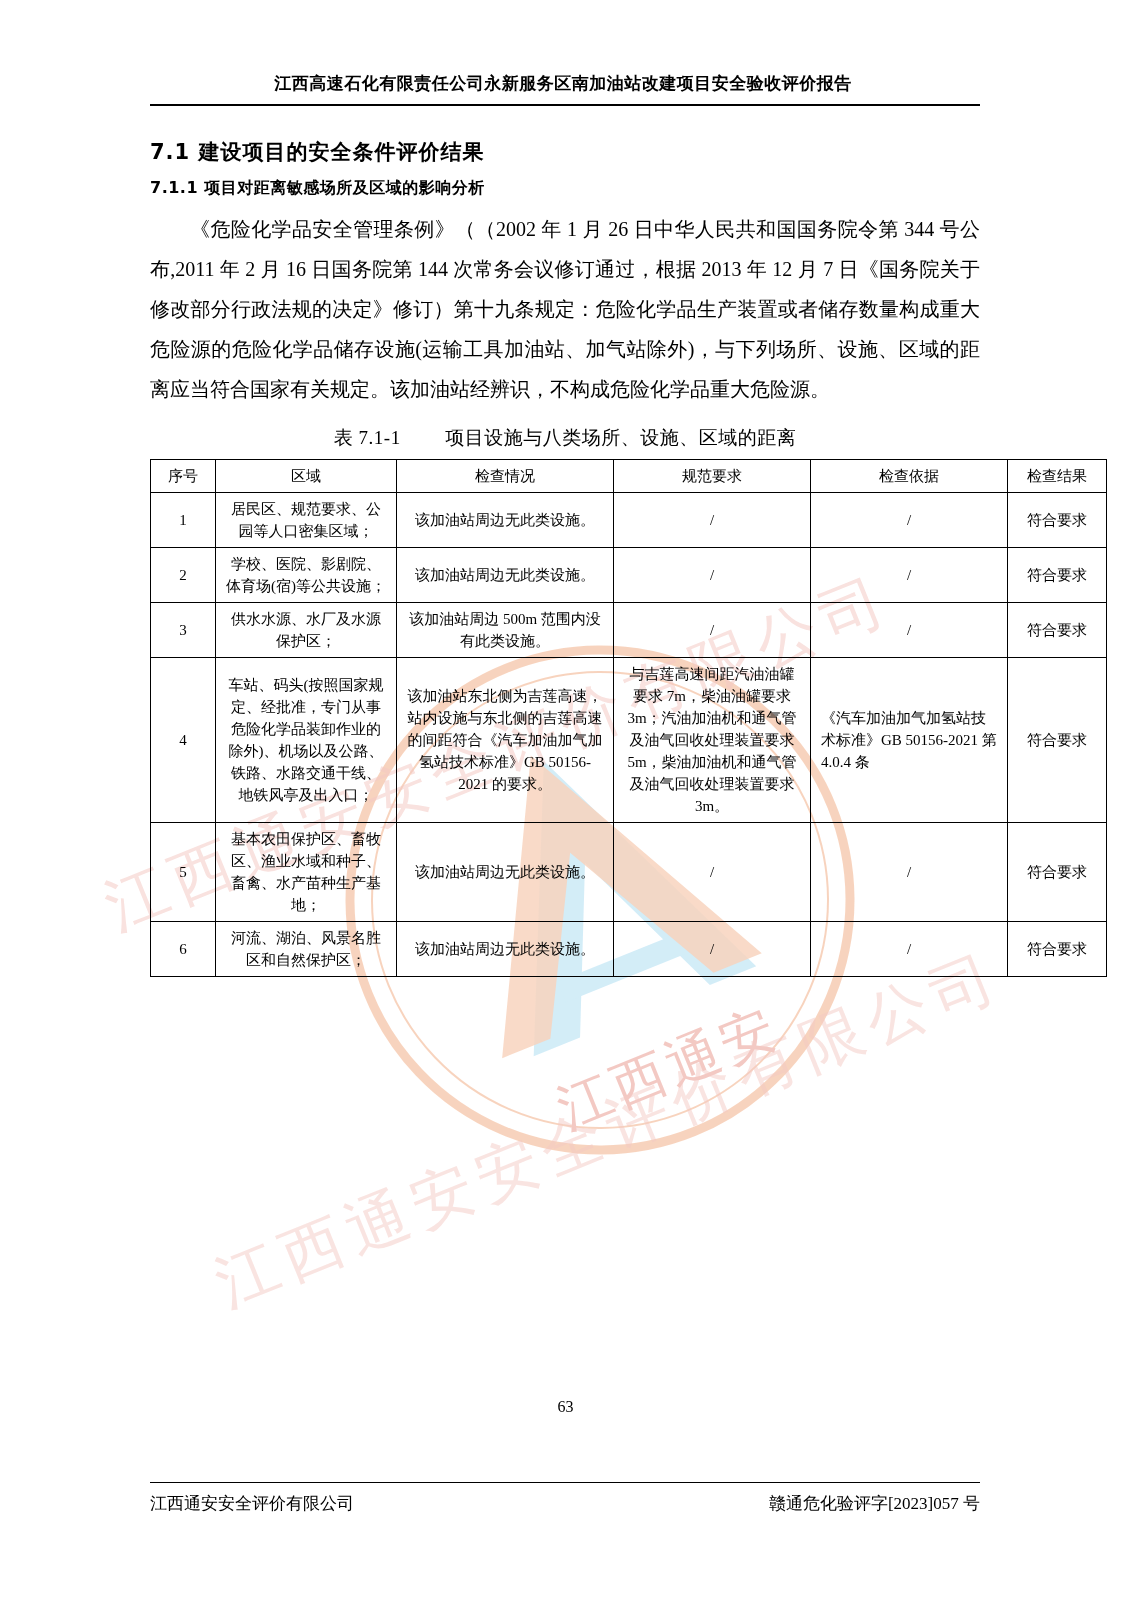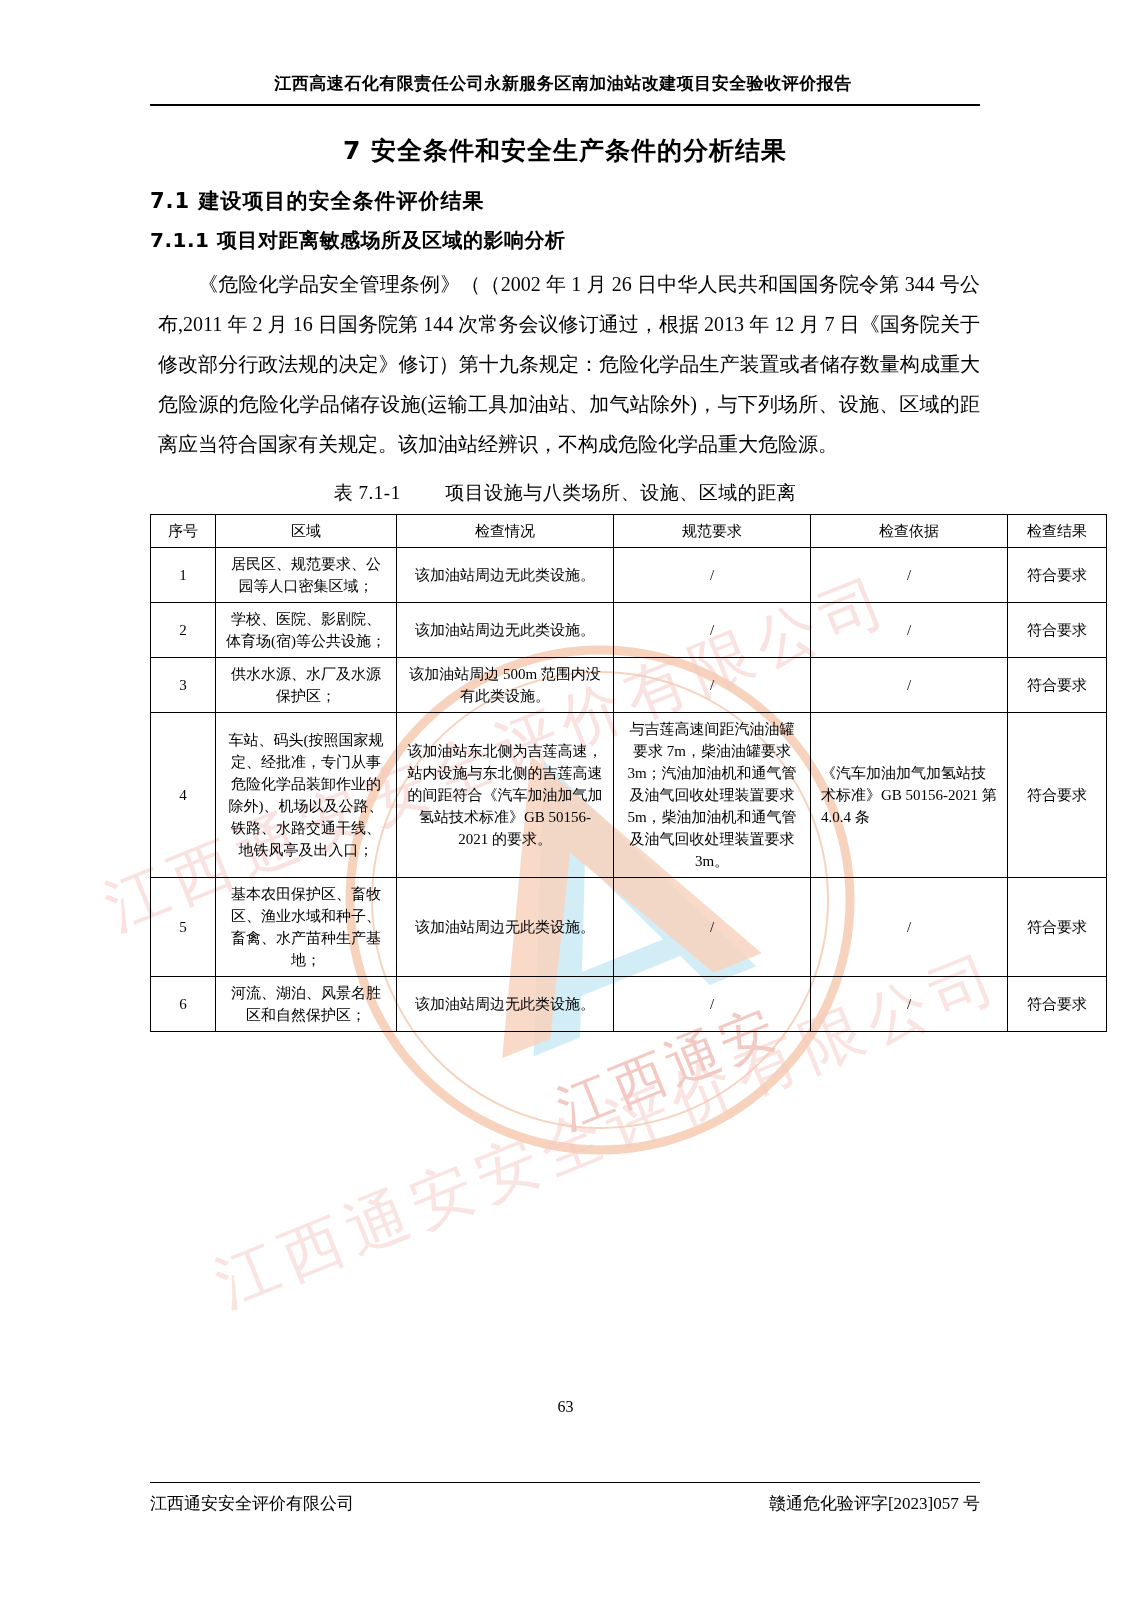--- a/index.html
+++ b/index.html
@@ -66,29 +66,29 @@
   }
   h2.sec {
     font-family: "DejaVu Sans", "Liberation Sans", sans-serif;
     font-size: 21px;
     font-weight: bold;
     margin: 14px 0 10px 0;
     letter-spacing: 1px;
   }
   h3.subsec {
     font-family: "DejaVu Sans", "Liberation Sans", sans-serif;
-    font-size: 20px;
+    font-size: 16px;
     font-weight: bold;
     margin: 12px 0 10px 0;
     letter-spacing: 0.5px;
   }
   p.para {
     font-size: 20px;
     line-height: 40px;
-    margin: 0 0 2px 8px;
+    margin: 0 0 2px 0;
     text-align: justify;
     text-indent: 2em;
   }
   .table-caption {
     font-size: 19px;
     text-align: center;
     margin: 16px 0 8px 0;
     letter-spacing: 0.5px;
   }
   .table-caption .gap { display: inline-block; width: 34px; }
@@ -175,21 +175,20 @@
         <text x="-420" y="150" font-family="'DejaVu Sans','Liberation Sans',sans-serif" font-size="62" letter-spacing="8">江西通安安全评价有限公司</text>
       </g>
     </g>
   </svg>
 
   <div class="header">江西高速石化有限责任公司永新服务区南加油站改建项目安全验收评价报告</div>
   <div class="header-rule"></div>
 
   <div class="content">
 
-    <h1 class="chap">7  安全条件和安全生产条件的分析结果</h1>
     <h2 class="sec">7.1  建设项目的安全条件评价结果</h2>
     <h3 class="subsec">7.1.1 项目对距离敏感场所及区域的影响分析</h3>
 
     <p class="para">《危险化学品安全管理条例》（（2002 年 1 月 26 日中华人民共和国国务院令第 344 号公布,2011 年 2 月 16 日国务院第 144 次常务会议修订通过，根据 2013 年 12 月 7 日《国务院关于修改部分行政法规的决定》修订）第十九条规定：危险化学品生产装置或者储存数量构成重大危险源的危险化学品储存设施(运输工具加油站、加气站除外)，与下列场所、设施、区域的距离应当符合国家有关规定。该加油站经辨识，不构成危险化学品重大危险源。</p>
 
     <div class="table-caption">
       <span>表 7.1-1</span>
       <span class="gap"></span>
       <span>项目设施与八类场所、设施、区域的距离</span>
     </div>

